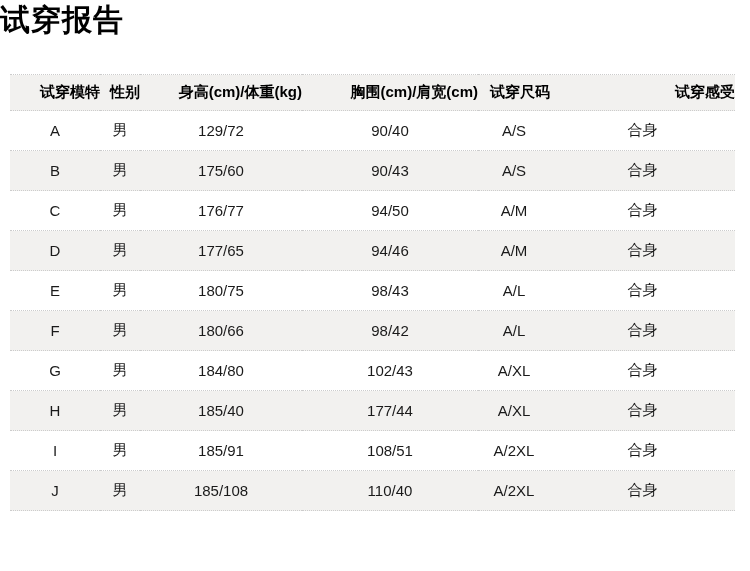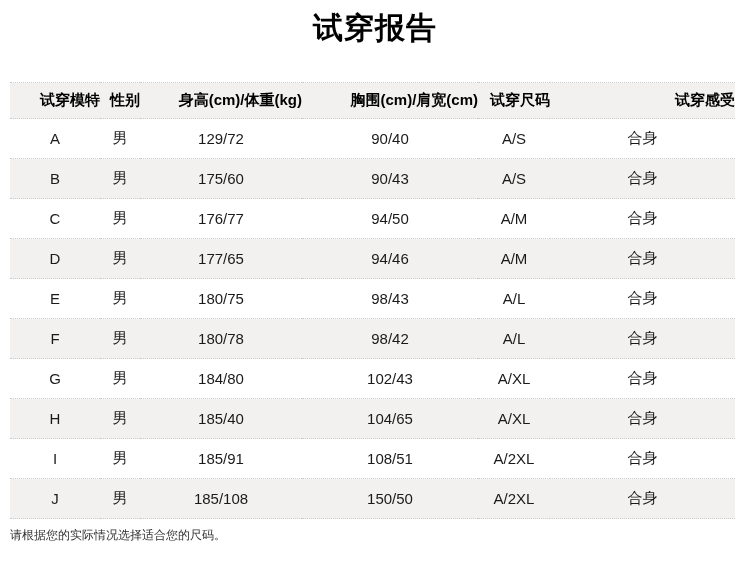--- a/index.html
+++ b/index.html
@@ -13,24 +13,24 @@
   }
   :root {
     --stripe: #f2f1ef;
     --border: #cccccc;
     --heading-text: #000000;
     --body-text: #1a1a1a;
     --note-text: #333333;
   }
   .page-title {
     margin: 0;
-    padding-top: 10px;
+    padding-top: 2px;
     height: 36px;
     line-height: 36px;
-    text-align: center;
+    text-align: left;
     font-size: 30px;
     font-weight: bold;
     color: var(--heading-text);
     letter-spacing: 1px;
   }
   table.fit-report {
     margin: 36px 0 0 10px;
     width: 725px;
     border-collapse: collapse;
     table-layout: fixed;
@@ -135,55 +135,54 @@
         <td>E</td>
         <td>男</td>
         <td>180/75</td>
         <td>98/43</td>
         <td>A/L</td>
         <td>合身</td>
       </tr>
       <tr>
         <td>F</td>
         <td>男</td>
-        <td>180/78</td>
+        <td>180/66</td>
         <td>98/42</td>
         <td>A/L</td>
         <td>合身</td>
       </tr>
       <tr>
         <td>G</td>
         <td>男</td>
         <td>184/80</td>
         <td>102/43</td>
         <td>A/XL</td>
         <td>合身</td>
       </tr>
       <tr>
         <td>H</td>
         <td>男</td>
         <td>185/40</td>
-        <td>104/65</td>
+        <td>177/44</td>
         <td>A/XL</td>
         <td>合身</td>
       </tr>
       <tr>
         <td>I</td>
         <td>男</td>
         <td>185/91</td>
         <td>108/51</td>
         <td>A/2XL</td>
         <td>合身</td>
       </tr>
       <tr>
         <td>J</td>
         <td>男</td>
         <td>185/108</td>
-        <td>150/50</td>
+        <td>110/40</td>
         <td>A/2XL</td>
         <td>合身</td>
       </tr>
     </tbody>
 </table>
 
 <div class="footnotes">
-  <p>请根据您的实际情况选择适合您的尺码。</p>
 </div>
 
 </body></html>

